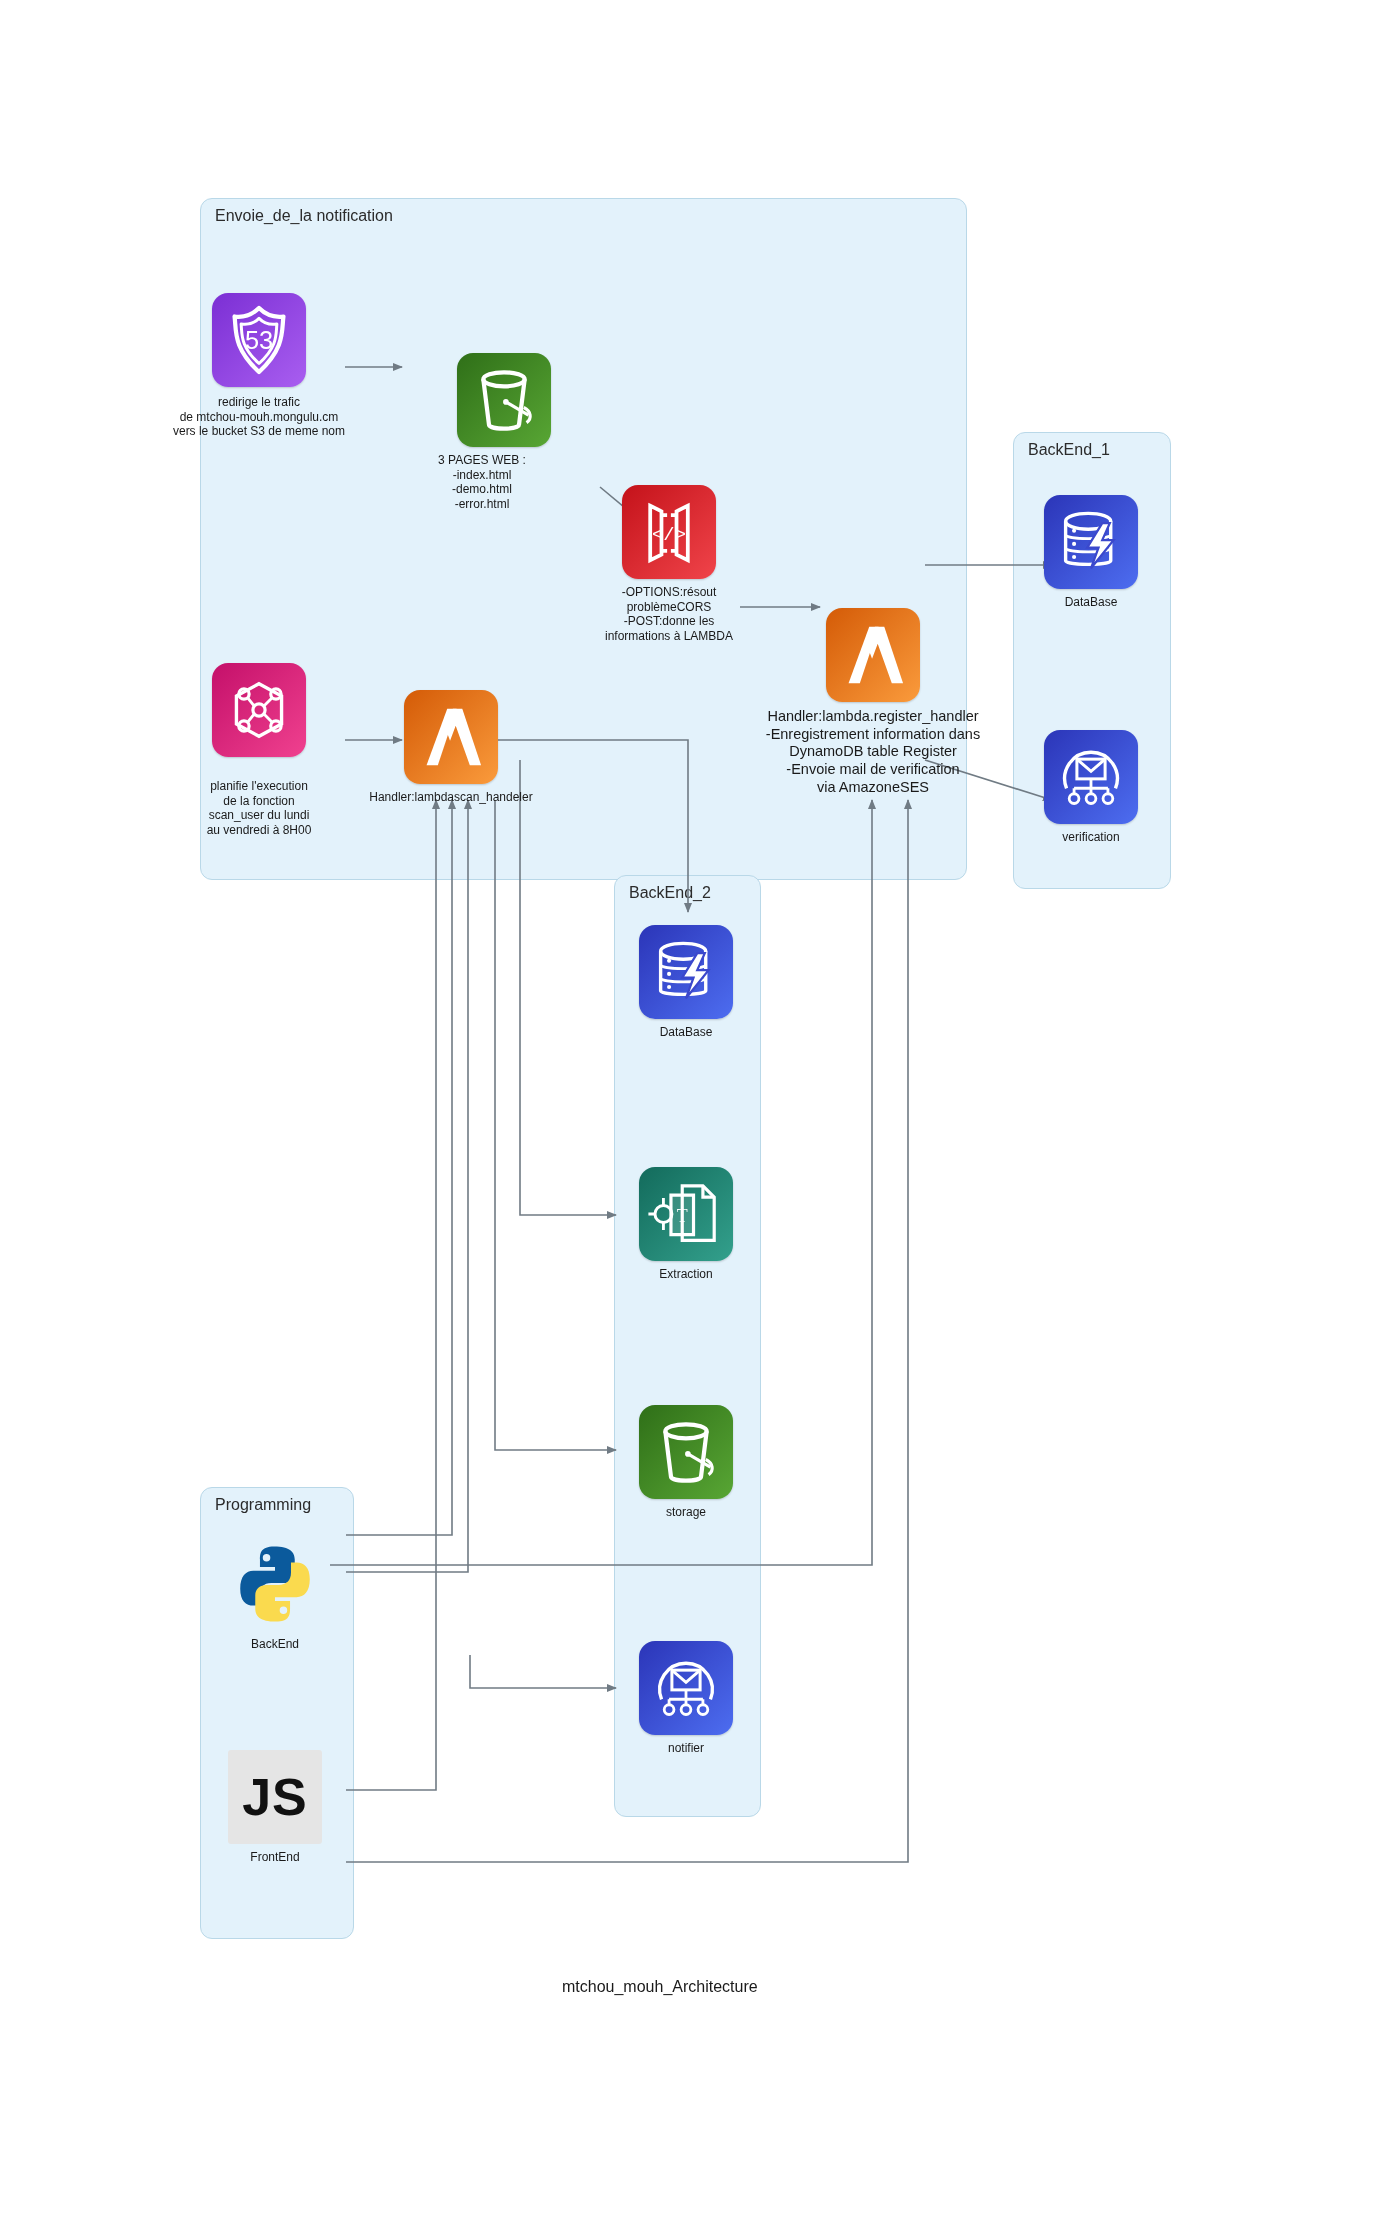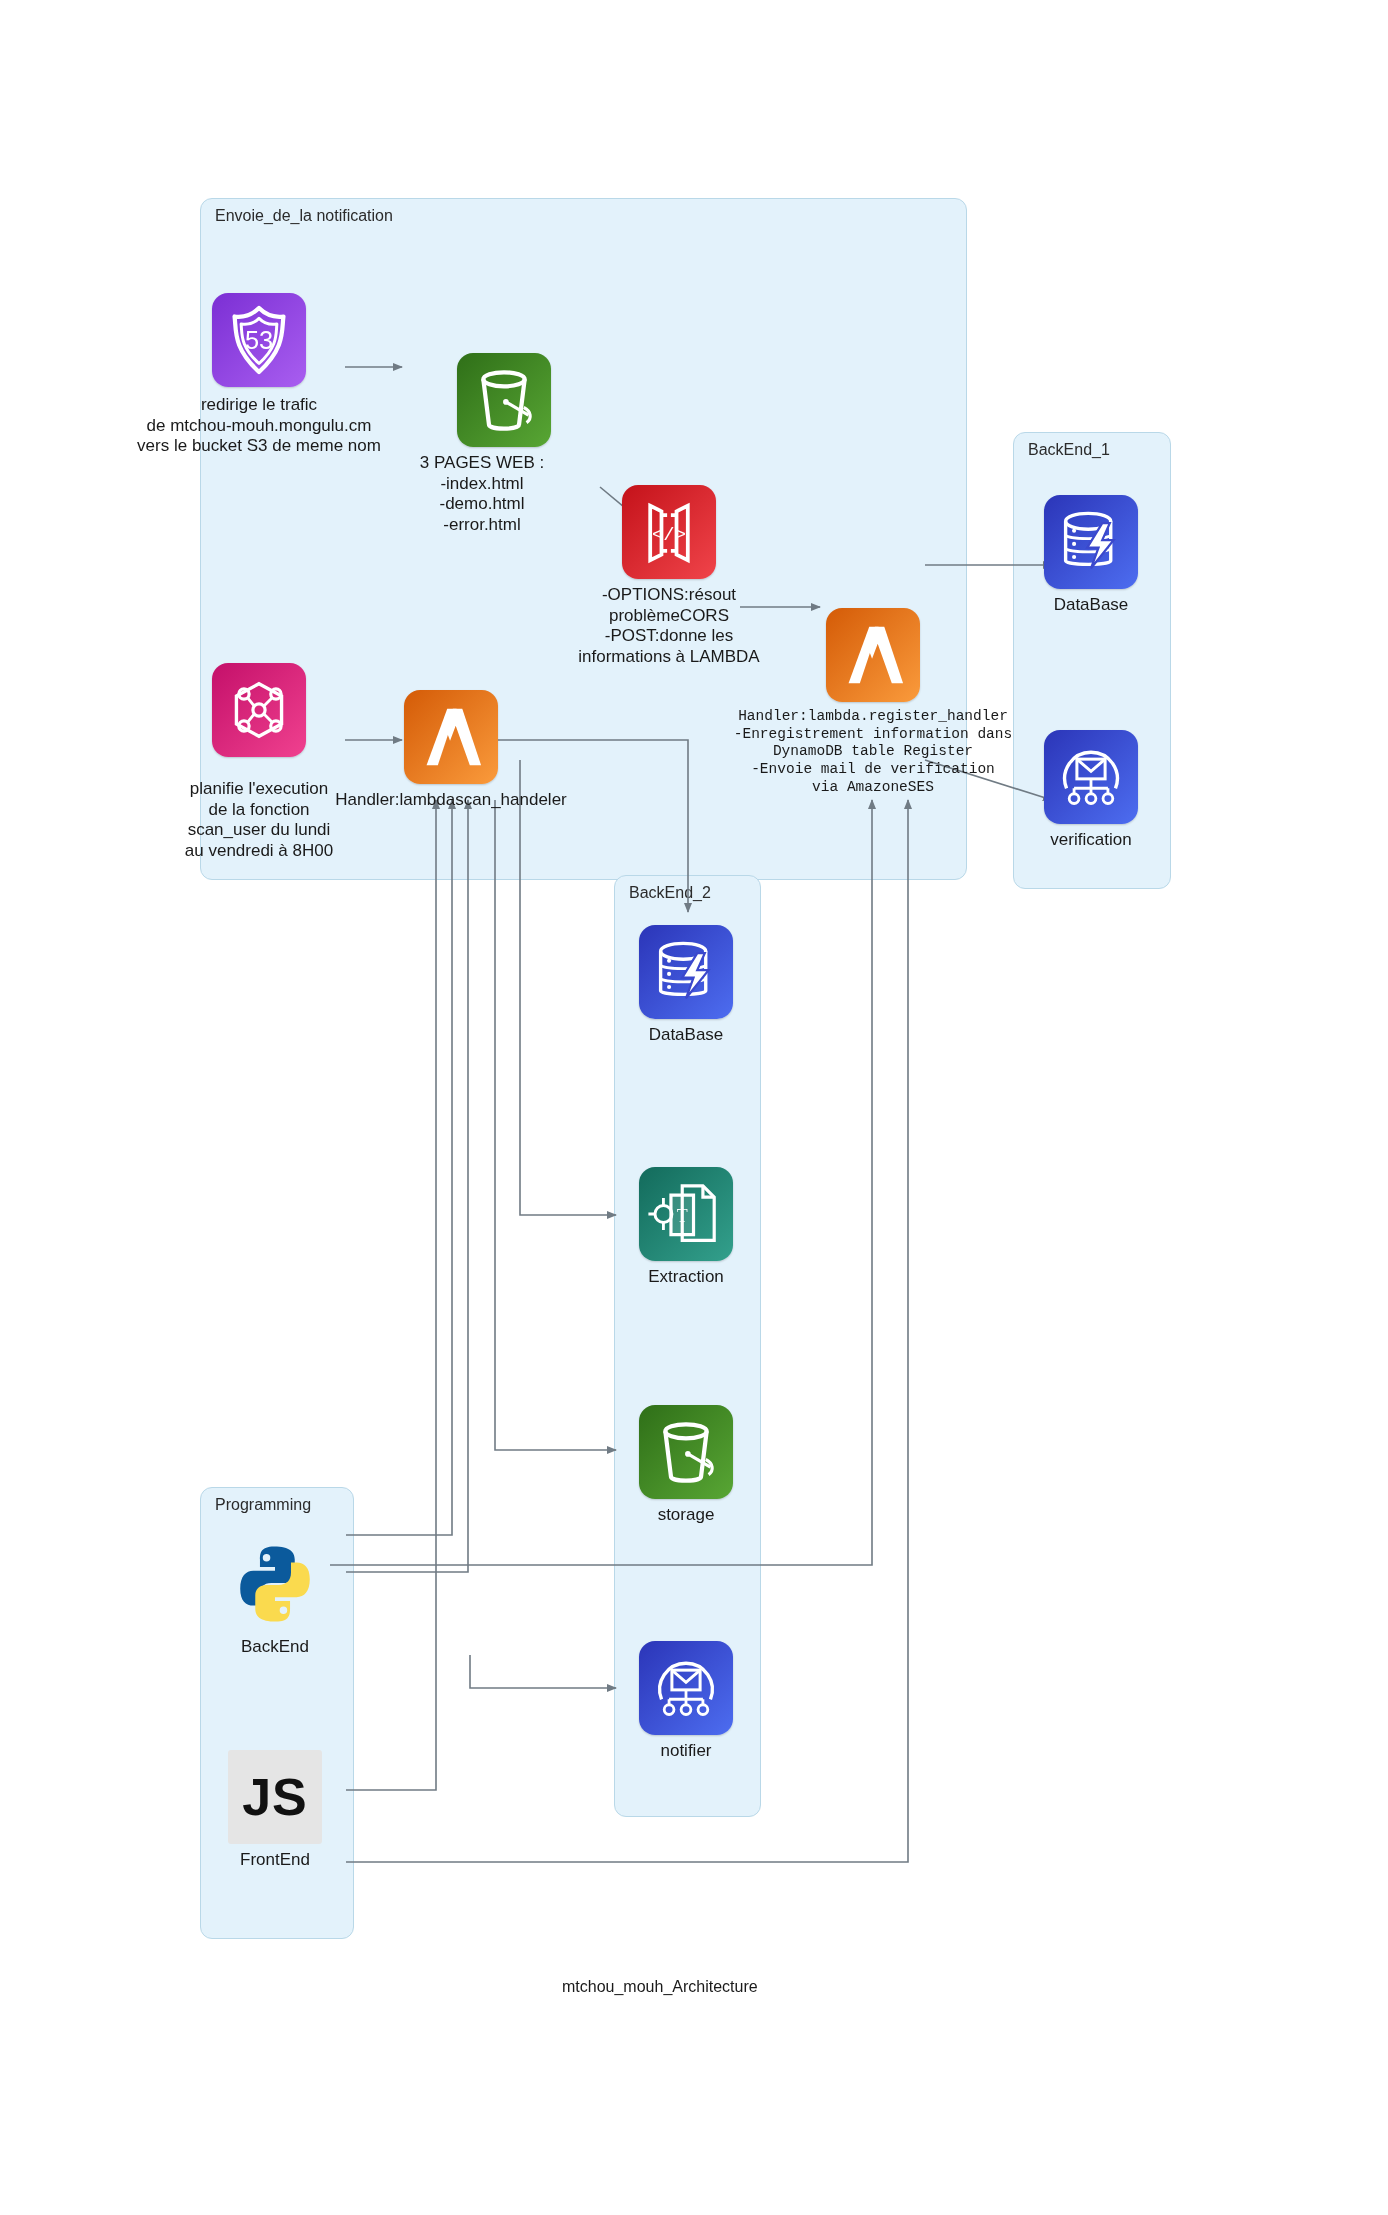--- a/index.html
+++ b/index.html
@@ -6,22 +6,22 @@
   body{width:1388px;height:2215px;position:relative;
        font-family:"Liberation Sans", sans-serif;color:#1a1a1a;}
   #canvas{position:absolute;inset:0;width:1388px;height:2197px;}
   .grp{position:absolute;background:#e3f2fb;border:1px solid #b9d8e8;border-radius:12px;}
   .grp-title{position:absolute;left:14px;top:8px;font-size:16px;color:#2b2b2b;white-space:nowrap;}
   .node{position:absolute;}
   .tile{width:94px;height:94px;border-radius:16px;position:relative;overflow:hidden;
         box-shadow:0 1px 2px rgba(0,0,0,.18);}
   .tile svg{position:absolute;inset:0;width:100%;height:100%;}
   .cap{position:absolute;left:50%;transform:translateX(-50%);text-align:center;
-       font-size:17px;line-height:1.22;white-space:pre;color:#1a1a1a;}
-  .cap.small{font-size:14.5px;font-family:Liberation Mono, monospace;}
+       font-size:12px;line-height:1.22;white-space:pre;color:#1a1a1a;}
+  .cap.small{font-size:14.5px;}
   .arrows{position:absolute;inset:0;pointer-events:none;}
   #figtitle{position:absolute;font-size:16px;color:#1a1a1a;white-space:nowrap;}
   .jsbox{width:94px;height:94px;background:#e5e5e5;border-radius:3px;position:relative;}
   .jsbox span{position:absolute;left:0;right:0;top:50%;transform:translateY(-50%);
        text-align:center;font-size:52px;font-weight:bold;color:#111;letter-spacing:1px;
        font-family:"Liberation Sans", sans-serif;}
 </style>
 </head>
 <body>
 

